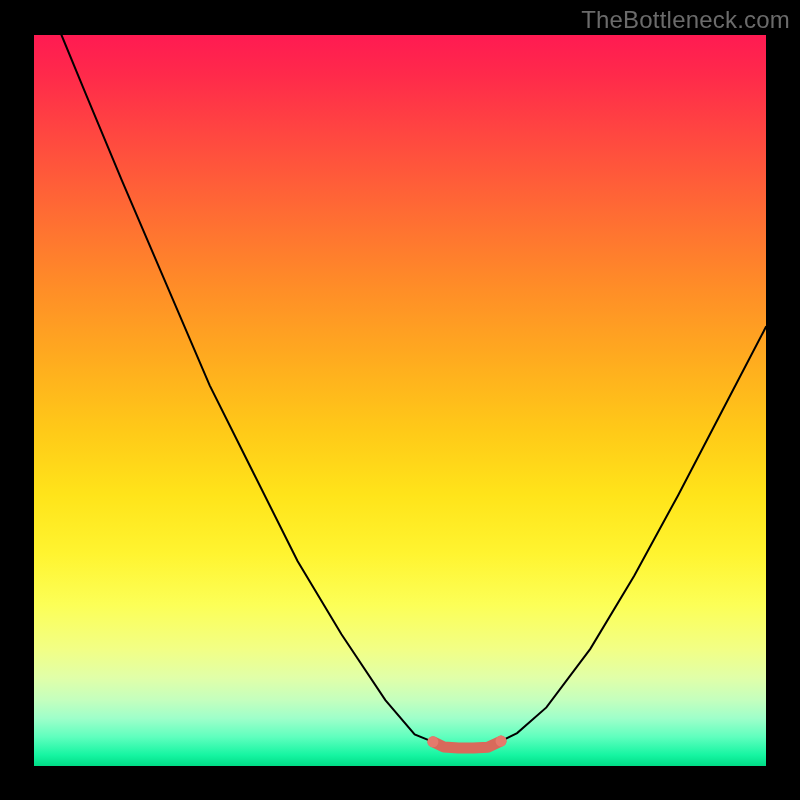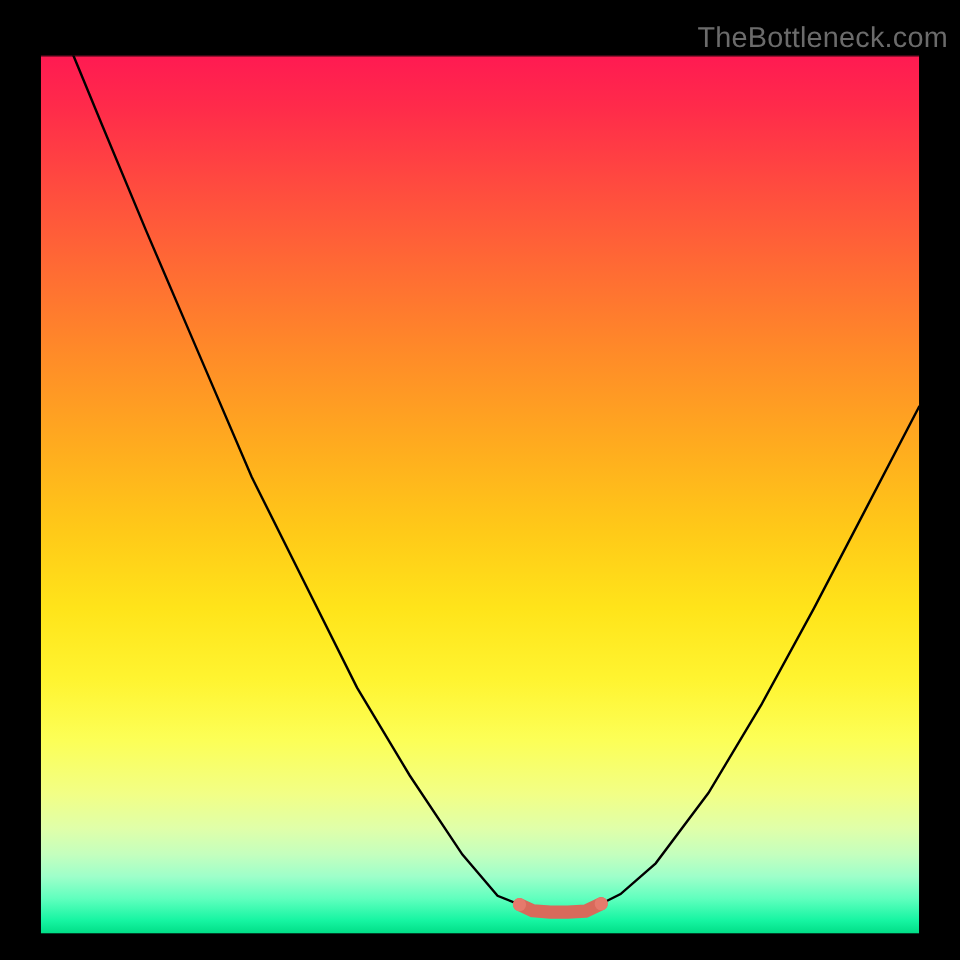--- a/index.html
+++ b/index.html
@@ -2,21 +2,20 @@
 <html><head>
 <meta charset="utf-8">
 <style>
   * { margin: 0; padding: 0; box-sizing: border-box; }
   html, body { width: 800px; height: 800px; overflow: hidden; background: #000; }
   .frame {
     position: relative;
     width: 800px;
     height: 668px;
     background: #000;
-    margin-top: 12px;
   }
   .plot-area {
     position: absolute;
     left: 34px;
     top: 34px;
     width: 732px;
     height: 732px;
     overflow: hidden;
   }
   .gradient {

